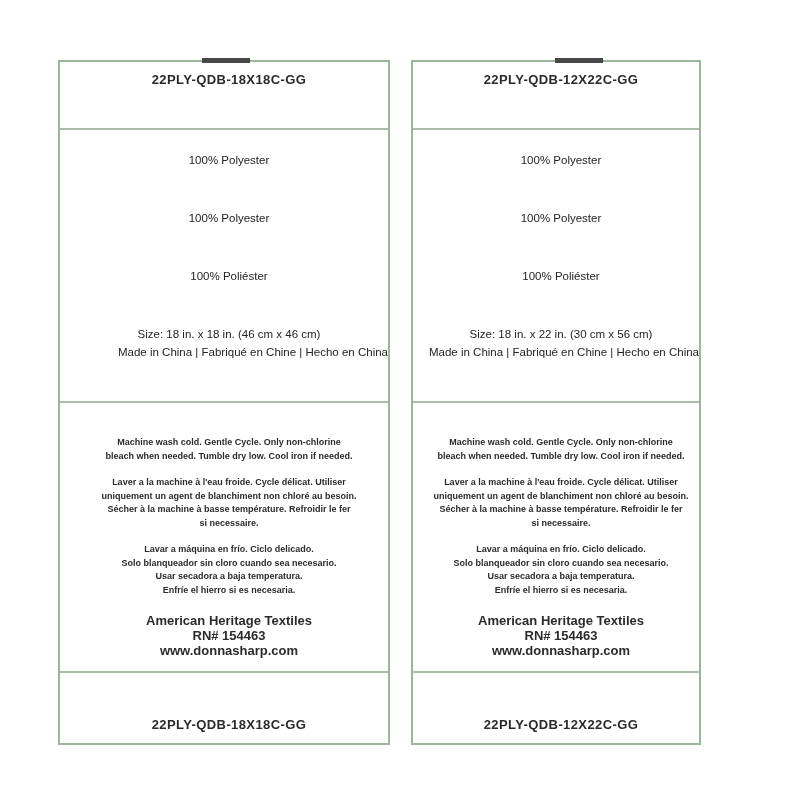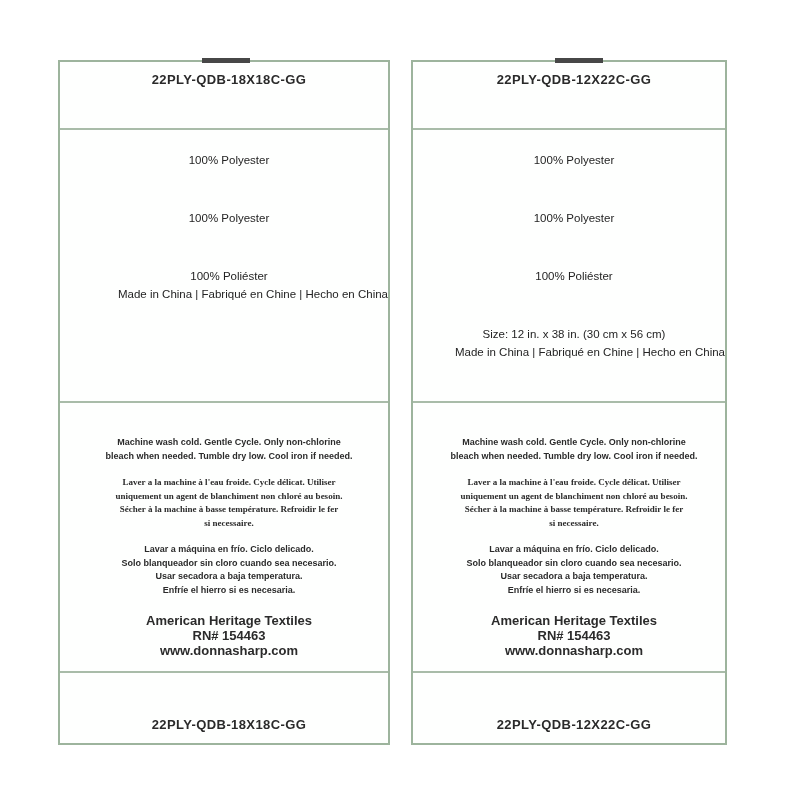--- a/index.html
+++ b/index.html
@@ -17,21 +17,21 @@
   }
   .label {
     position: absolute;
     top: 60px;
     height: 685px;
     background: #fefffe;
     border: 2px solid #9db49d;
     box-sizing: border-box;
   }
   .label-left  { left: 58px;  width: 332px; }
-  .label-right { left: 411px; width: 316px; }
+  .label-right { left: 411px; width: 290px; }
 
   .reg-mark {
     position: absolute;
     top: -4px;
     left: 142px;
     width: 48px;
     height: 5px;
     background: #474747;
   }
 
@@ -70,21 +70,21 @@
   .origin-line { margin-top: 3px; text-align: right; }
 
   .care {
     font-size: 9px;
     font-weight: bold;
     line-height: 13.5px;
     white-space: pre-line;
     color: #2b2b2b;
   }
   .care-en { margin-top: 33px; }
-  .care-fr { margin-top: 13px; font-family: Liberation Serif, serif; }
+  .care-fr { margin-top: 13px; }
   .care-es { margin-top: 13px; }
 
   .company-block {
     margin-top: 16px;
     font-size: 13px;
     font-weight: bold;
     line-height: 15px;
     color: #2b2b2b;
   }
 </style>
@@ -97,20 +97,21 @@
     <div class="reg-mark"></div>
 
     <div class="sec sec-code-top sec-divided">
       <div class="code">22PLY-QDB-18X18C-GG</div>
     </div>
 
     <div class="sec sec-main sec-divided">
       <div class="fiber fiber-1">100% Polyester</div>
       <div class="fiber fiber-2">100% Polyester</div>
       <div class="fiber fiber-3">100% Poliéster</div>
+      <div class="size-line">Size: 18 in. x 18 in. (46 cm x 46 cm)</div>
       <div class="origin-line">Made in China | Fabriqué en Chine | Hecho en China</div>
     </div>
 
     <div class="sec sec-care sec-divided">
       <div class="care care-en">Machine wash cold.  Gentle Cycle.  Only non-chlorine
 bleach when needed.  Tumble dry low.  Cool iron if needed.</div>
       <div class="care care-fr">Laver a la machine à l'eau froide. Cycle délicat.  Utiliser
 uniquement un agent de blanchiment non chloré au besoin.
 Sécher à la machine à basse température.  Refroidir le fer
 si necessaire.</div>
@@ -134,21 +135,21 @@
     <div class="reg-mark"></div>
 
     <div class="sec sec-code-top sec-divided">
       <div class="code">22PLY-QDB-12X22C-GG</div>
     </div>
 
     <div class="sec sec-main sec-divided">
       <div class="fiber fiber-1">100% Polyester</div>
       <div class="fiber fiber-2">100% Polyester</div>
       <div class="fiber fiber-3">100% Poliéster</div>
-      <div class="size-line">Size: 12 in. x 38 in. (30 cm x 56 cm)</div>
+      <div class="size-line">Size: 18 in. x 22 in. (30 cm x 56 cm)</div>
       <div class="origin-line">Made in China | Fabriqué en Chine | Hecho en China</div>
     </div>
 
     <div class="sec sec-care sec-divided">
       <div class="care care-en">Machine wash cold.  Gentle Cycle.  Only non-chlorine
 bleach when needed.  Tumble dry low.  Cool iron if needed.</div>
       <div class="care care-fr">Laver a la machine à l'eau froide. Cycle délicat.  Utiliser
 uniquement un agent de blanchiment non chloré au besoin.
 Sécher à la machine à basse température.  Refroidir le fer
 si necessaire.</div>

